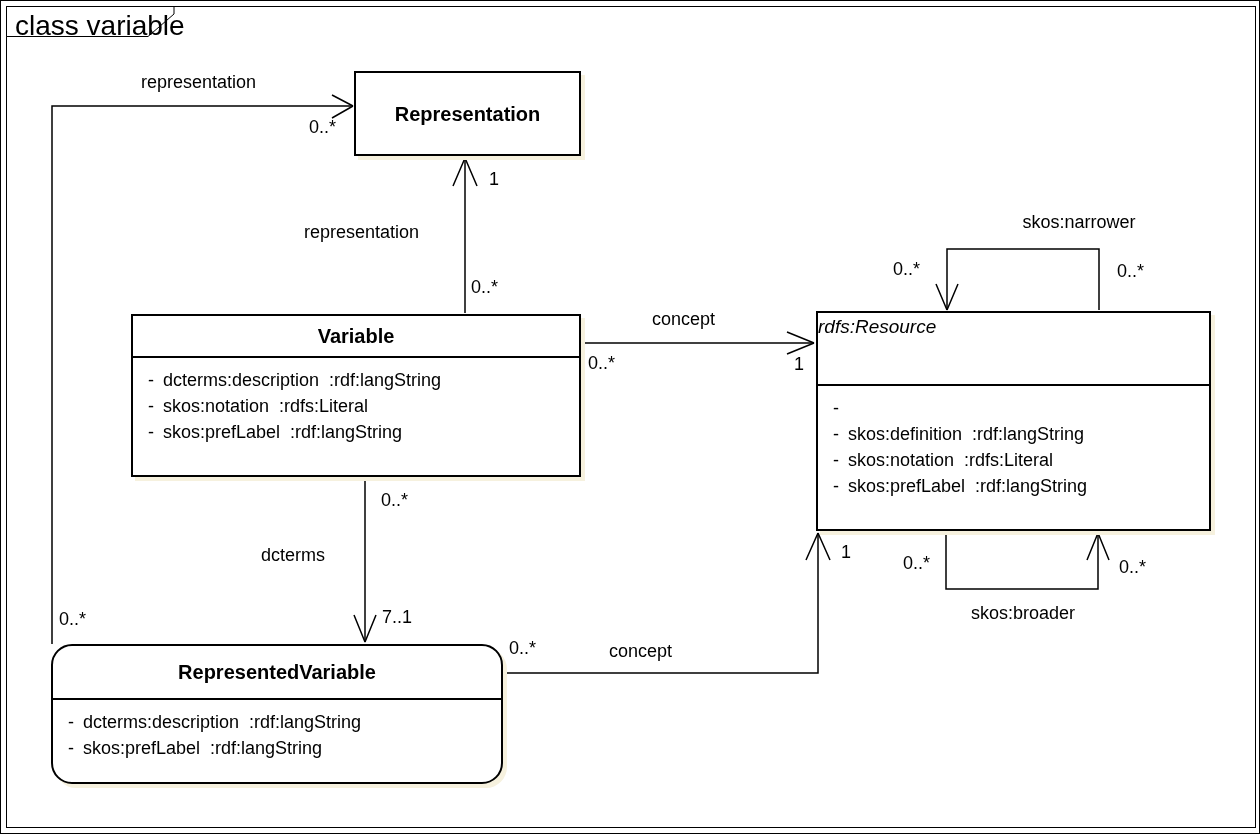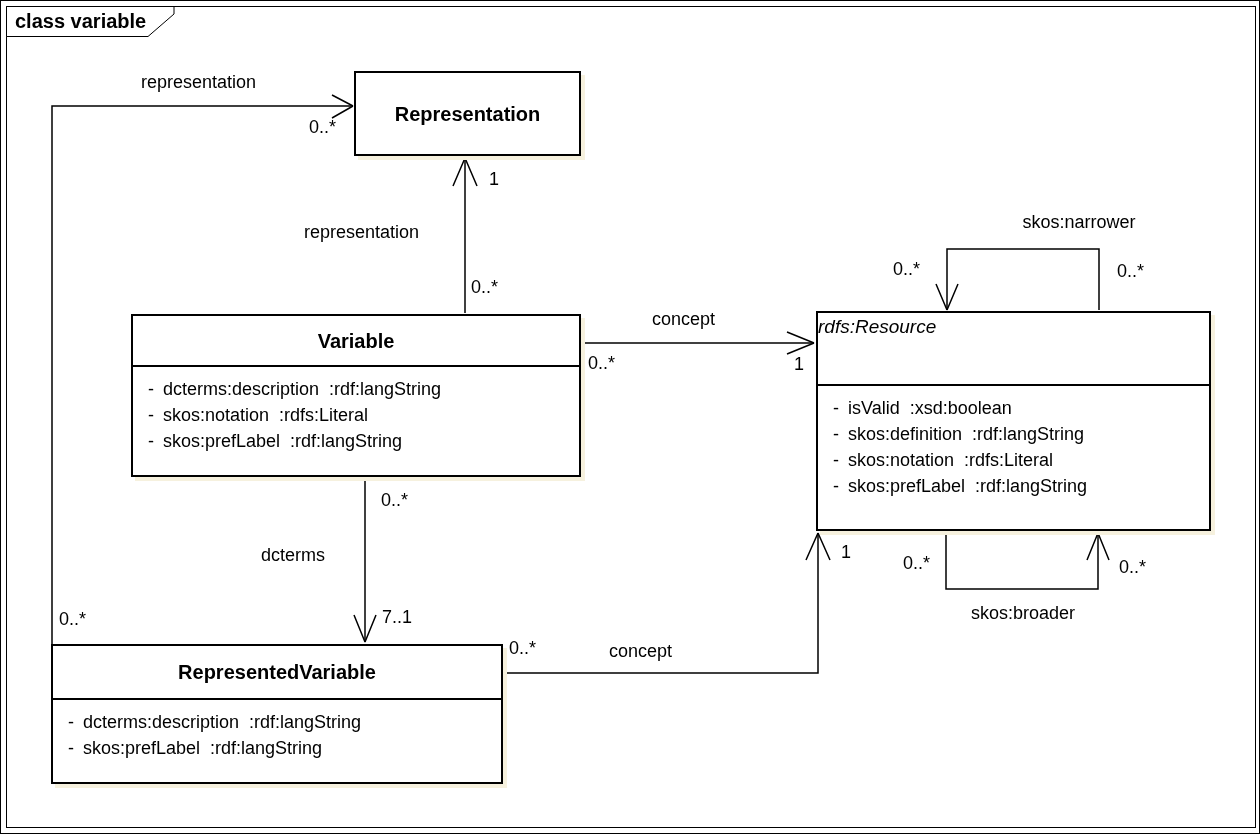--- a/index.html
+++ b/index.html
@@ -4,42 +4,42 @@
 <style>
   html,body{margin:0;padding:0;background:#fff;}
   #stage{
     position:relative;width:1260px;height:834px;
     box-sizing:border-box;border:1px solid #000;background:#fff;
     font-family:"Liberation Sans",sans-serif;color:#000;overflow:hidden;
   }
   svg.layer{position:absolute;left:0;top:0;z-index:1;}
   .frame-title{
     position:absolute;left:14px;top:9px;z-index:3;
-    font-size:20px;font-weight:bold;white-space:pre;
+    font-size:28px;font-weight:normal;white-space:pre;
   }
   .uml-class{
     position:absolute;z-index:2;background:#fff;border:2px solid #000;
     box-shadow:4px 4px 0 0 #f6f1de;box-sizing:border-box;
   }
   .uml-class .header{display:flex;flex-direction:column;justify-content:center;height:100%;}
   .cls-name{font-size:20px;font-weight:bold;text-align:center;line-height:26px;}
   .stereotype{font-size:19px;font-style:italic;text-align:left;padding:3px 12px 0 0;line-height:22px;}
   .sep{border-top:2px solid #000;}
   .attrs{padding-top:9px;}
   .attr-row{display:flex;font-size:18px;line-height:26px;white-space:pre;}
   .attr-row .dash{width:30px;padding-left:15px;box-sizing:border-box;}
   .lbl{position:absolute;z-index:3;font-size:18px;line-height:20px;white-space:pre;}
   .ctr{text-align:center;}
   
   #box-representation{left:353px;top:70px;width:227px;height:85px;}
   #box-variable{left:130px;top:313px;width:450px;height:163px;}
-  #box-variable .hdr{height:49px;}
+  #box-variable .hdr{height:40px;}
   #box-concept{left:815px;top:310px;width:395px;height:220px;}
   #box-concept .hdr{height:71px;}
-  #box-representedvariable{left:50px;top:643px;width:452px;height:140px;}
+  #box-representedvariable{left:50px;top:643px;width:452px;height:140px;border-radius:21px;}
   #box-representedvariable .hdr{height:52px;}
 </style>
 </head>
 <body>
 
 <div id="stage">
 
   <svg class="layer" width="1260" height="834" viewBox="0 0 1260 834">
     <g fill="none" stroke="#000" stroke-width="1">
       <rect x="5.5" y="5.5" width="1249" height="821"></rect>
@@ -112,21 +112,20 @@
   </div>
 
   <div id="box-concept" class="uml-class">
     <div class="hdr">
       <div class="stereotype">rdfs:Resource</div>
     </div>
     <div class="sep"></div>
     <div class="attrs">
       <div class="attr-row">
         <span class="dash">-</span>
-        <span>isValid  :xsd:boolean</span>
       </div>
       <div class="attr-row">
         <span class="dash">-</span>
         <span>skos:definition  :rdf:langString</span>
       </div>
       <div class="attr-row">
         <span class="dash">-</span>
         <span>skos:notation  :rdfs:Literal</span>
       </div>
       <div class="attr-row">

